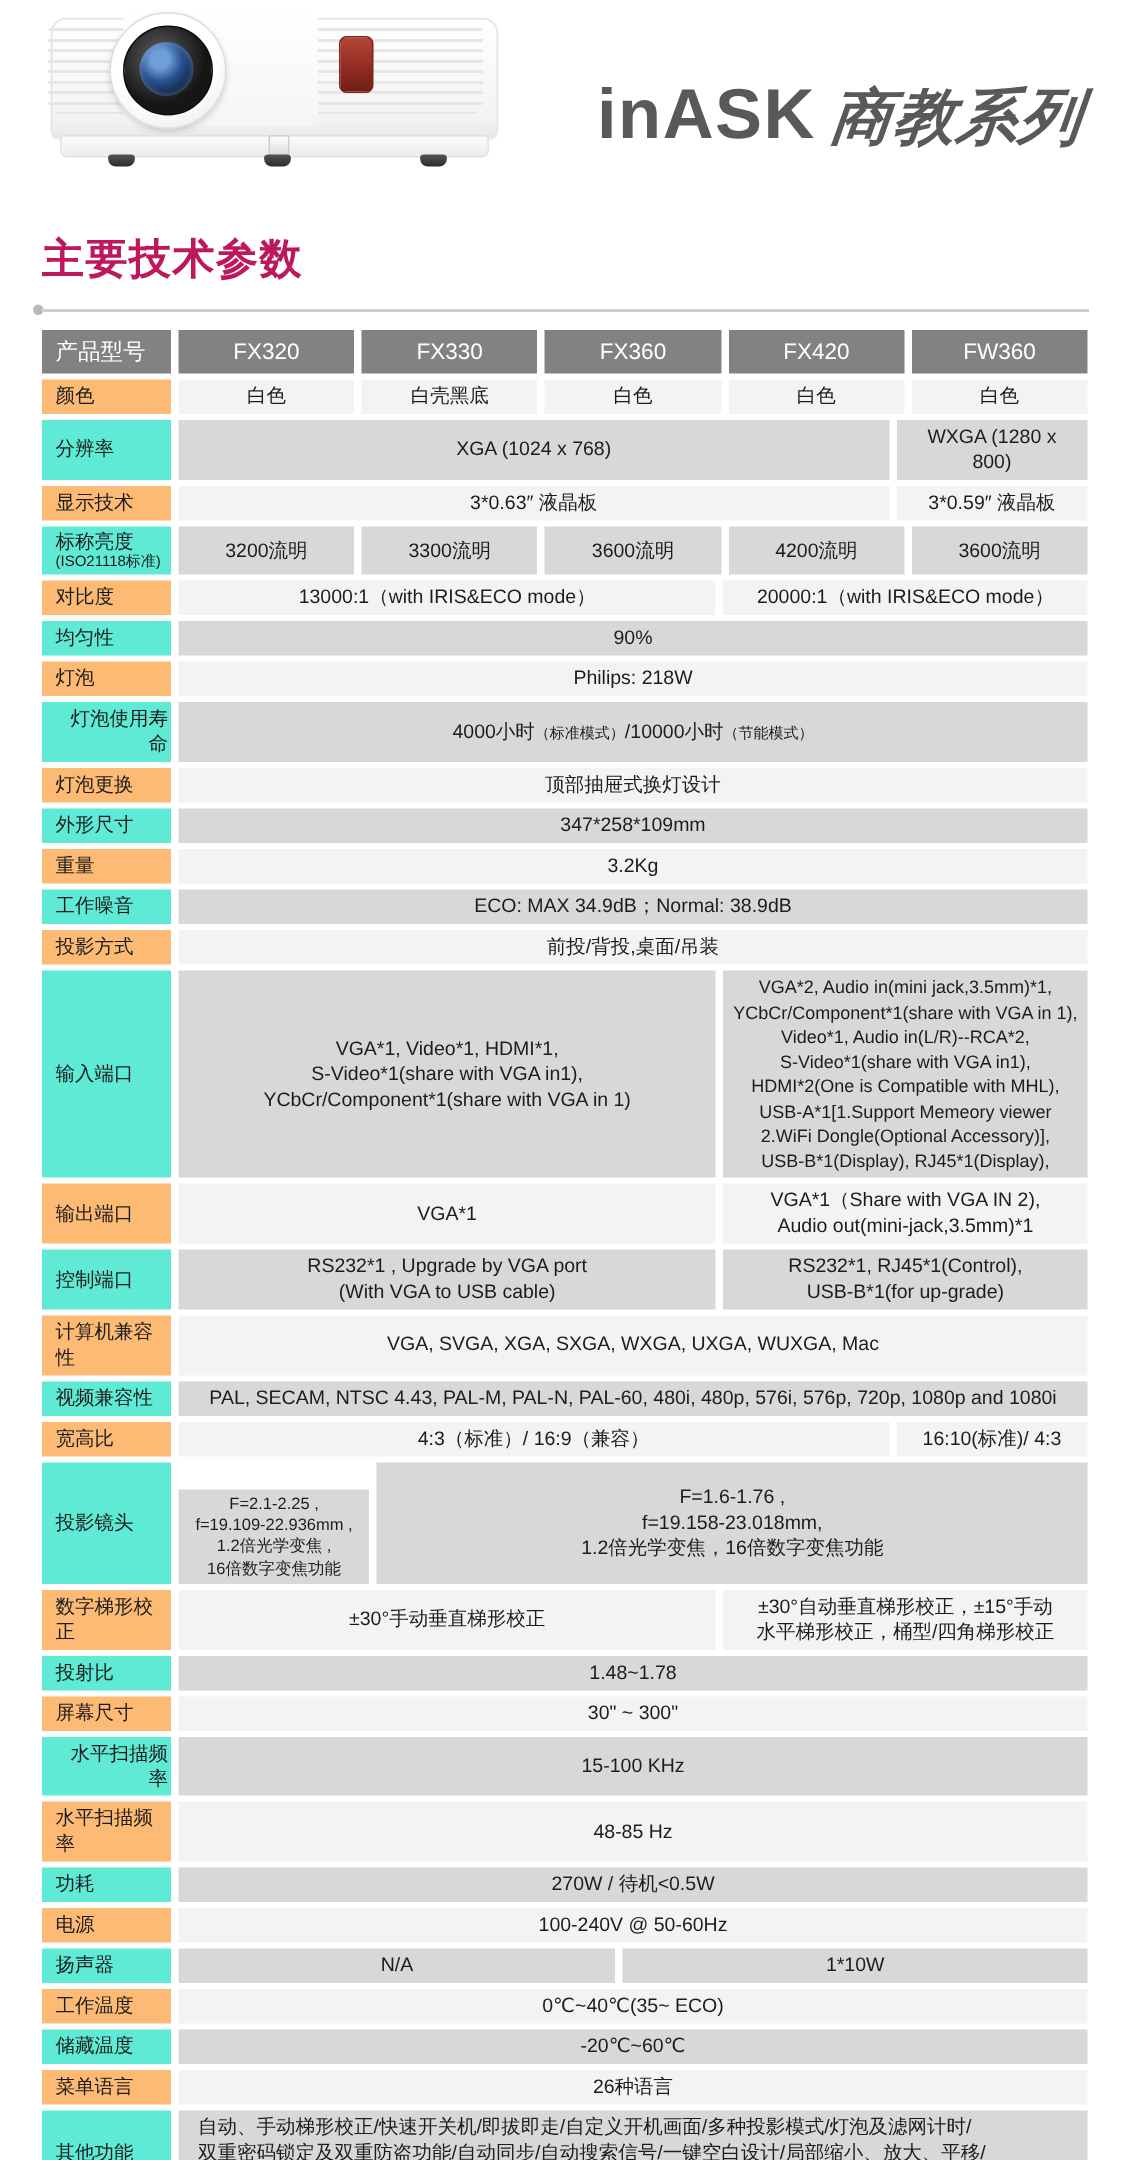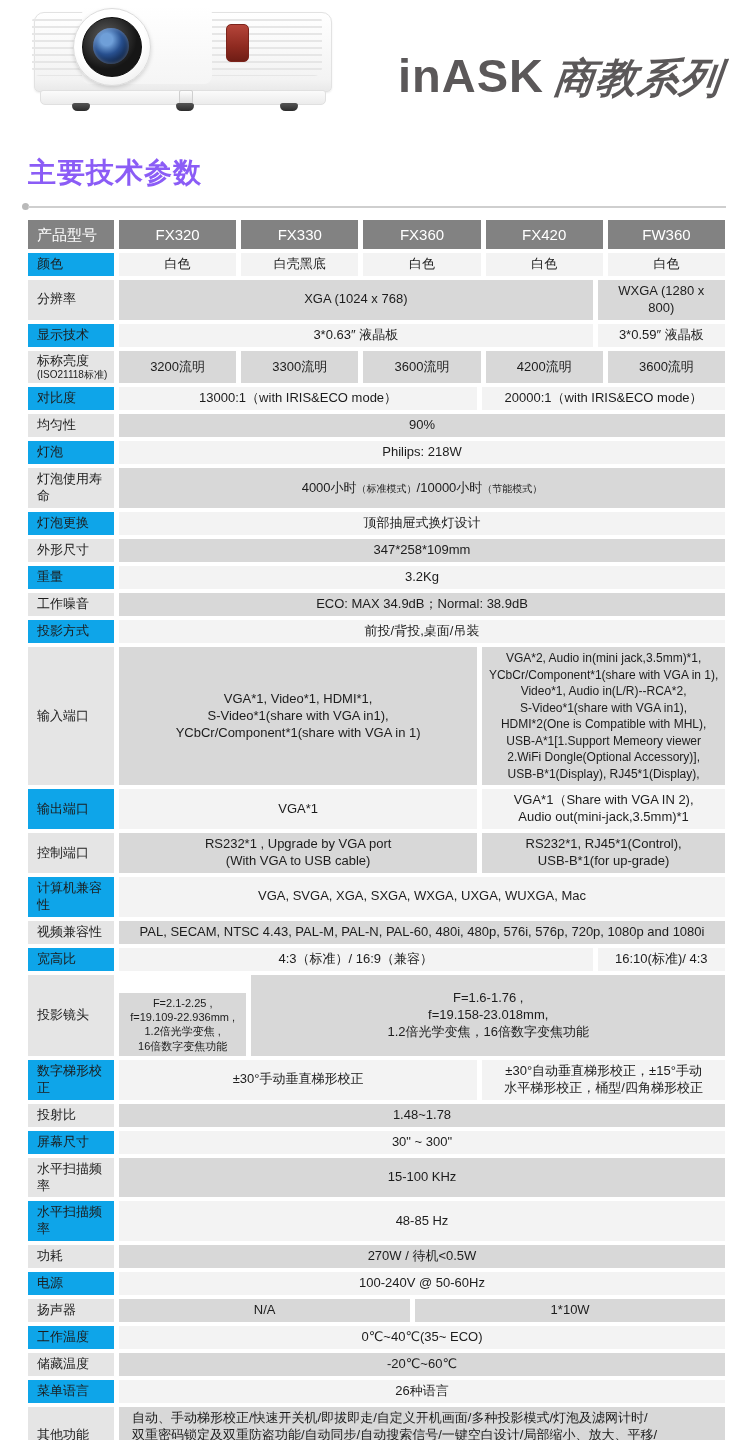--- a/index.html
+++ b/index.html
@@ -34,38 +34,38 @@
     background:linear-gradient(#fbfbfb,#ececec);border:1px solid #e0e0e0;border-radius:3px 3px 5px 5px;}
   .pj-foot{position:absolute;top:97px;width:18px;height:8px;border-radius:3px 3px 6px 6px;
     background:linear-gradient(#555,#2b2b2b);}
   .pj-foot.f1{left:42px;} .pj-foot.f2{left:146px;} .pj-foot.f3{left:250px;}
   .pj-knob{position:absolute;left:149px;top:84px;width:12px;height:14px;background:linear-gradient(#fdfdfd,#d9d9d9);border:1px solid #cfcfcf;border-radius:2px;}
 
   .logo{position:absolute;right:28px;top:48px;white-space:nowrap;color:#5b5859;}
   .logo-inask{font-size:47px;font-weight:bold;letter-spacing:1px;}
   .logo-series{display:inline-block;font-size:41px;font-weight:bold;font-style:italic;transform:skewX(-6deg);margin-left:10px;letter-spacing:1px;}
 
-  .section-title{position:absolute;left:28px;top:154px;margin:0;font-size:28px;font-weight:bold;color:#8b5cf6;letter-spacing:1px;}
+  .section-title{position:absolute;left:28px;top:154px;margin:0;font-size:28px;font-weight:bold;color:#be185d;letter-spacing:1px;}
   .divider{position:absolute;left:22px;top:203px;width:706px;height:7px;}
   .divider .line{position:absolute;left:6px;top:3px;right:2px;height:2px;background:#cfcfcf;}
   .divider .dot{position:absolute;left:0;top:0;width:7px;height:7px;border-radius:50%;background:#b9b9b9;}
 
   
   .content{position:absolute;left:28px;top:220px;width:697px;}
   .t-row{display:flex;column-gap:5px;margin-bottom:4px;}
   .cell{display:flex;align-items:center;justify-content:center;text-align:center;
     padding:3px 6px;min-height:23px;font-size:13px;color:#1c1c1c;box-sizing:border-box;line-height:1.3;}
   .cell .txt{width:100%;}
   .cell.label{flex:0 0 86px;justify-content:flex-start;text-align:left;padding-left:9px;padding-right:2px;}
   .cell.value{flex-grow:1;flex-basis:0;}
   .t-header .cell{background:#828282;color:#ffffff;font-size:15px;min-height:29px;}
   .row-light .cell{background:#f3f3f3;}
-  .row-light .cell.label{background:#0ea5e9;}
+  .row-light .cell.label{background:#fdba74;}
   .row-gray .cell{background:#d8d8d8;}
-  .row-gray .cell.label{background:#e5e5e5;}
+  .row-gray .cell.label{background:#5eead4;text-align:right;}
   .cell.label.two{flex-direction:column;align-items:flex-start;justify-content:center;line-height:1.15;}
   .lab-sub{font-size:10px;}
   .sm{font-size:10px;}
   .size-s{font-size:11px;line-height:1.3;margin-top:18px;}
   .size-m{font-size:12px;line-height:1.38;}
   .cell.left{justify-content:flex-start;text-align:left;padding-left:13px;}
 </style>
 </head>
 <body>
 

